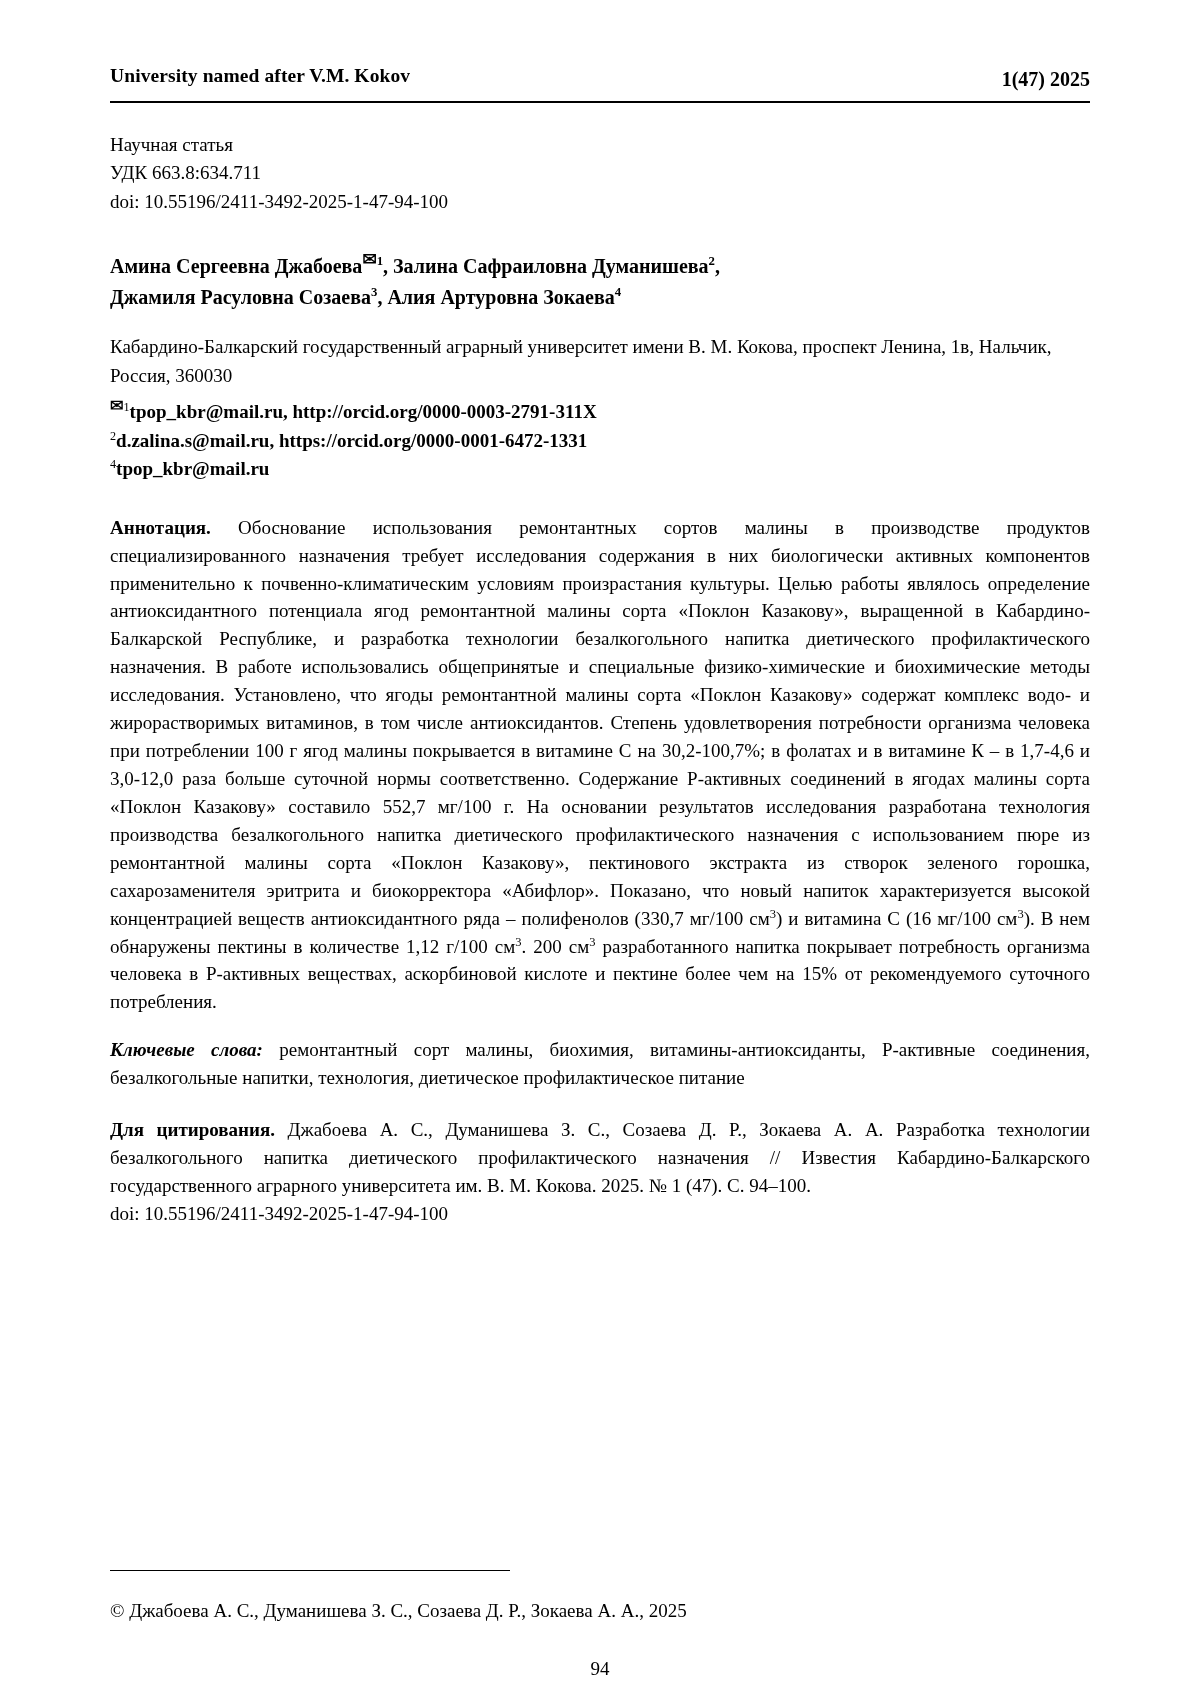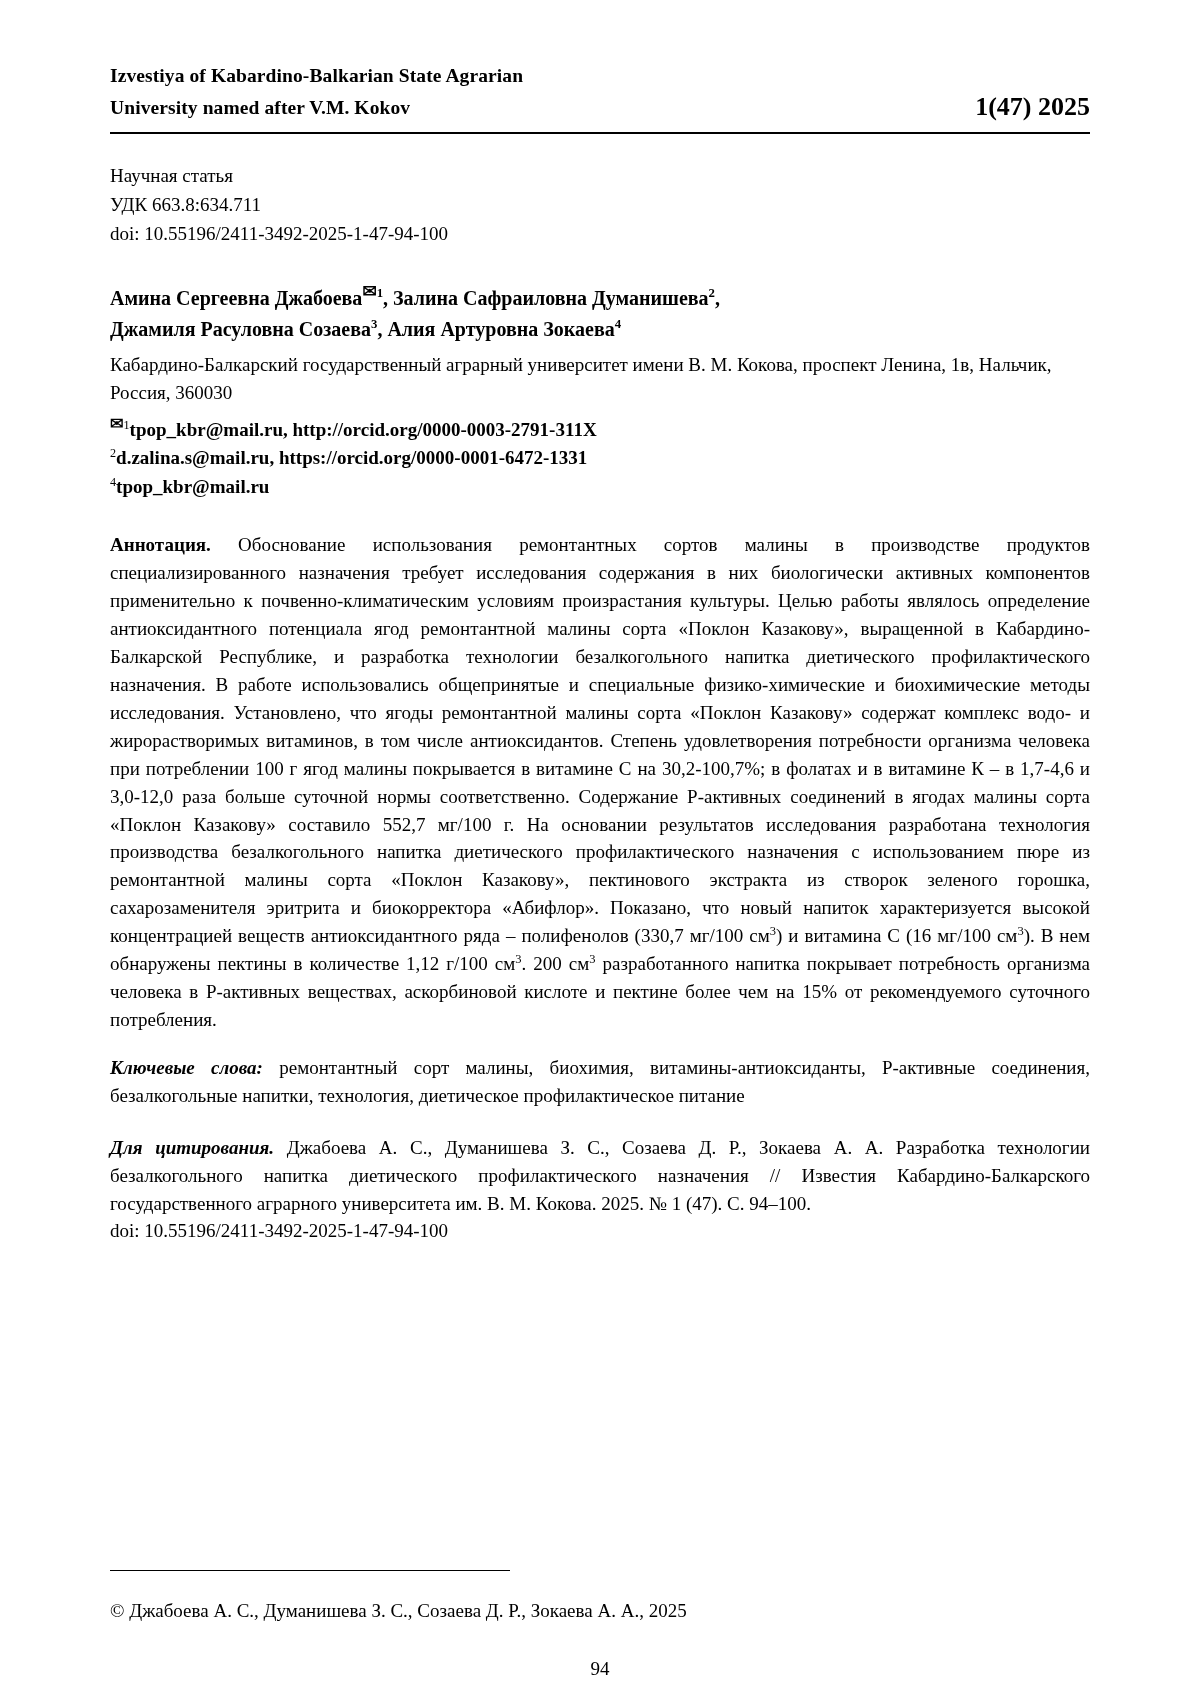--- a/index.html
+++ b/index.html
@@ -30,21 +30,21 @@
     align-items: flex-end;
     justify-content: space-between;
   }
   .runhead-left {
     font-size: 19.5px;
     line-height: 1.62;
     font-weight: bold;
     letter-spacing: 0.1px;
   }
   .runhead-right {
-    font-size: 26px;
+    font-size: 20px;
     font-weight: bold;
     padding-bottom: 1px;
     white-space: nowrap;
   }
   .rule {
     border-bottom: 2.2px solid #000;
     margin-top: 9px;
   }
   
   .meta {
@@ -68,21 +68,21 @@
     font-weight: bold;
     line-height: 1.55;
   }
   .authors sup, .affil sup, .email sup {
     font-size: 0.64em;
     vertical-align: super;
     line-height: 0;
     font-weight: bold;
   }
   .affil {
-    margin-top: 6px;
+    margin-top: 20px;
     font-size: 19px;
     font-weight: normal;
     line-height: 1.5;
   }
   .emails {
     margin-top: 8px;
     font-size: 19px;
     line-height: 1.5;
   }
   .emails .line sup {
@@ -119,21 +119,20 @@
     font-style: italic;
   }
   .citation {
     margin-top: 24px;
     font-size: 19px;
     line-height: 1.47;
     text-align: justify;
   }
   .citation .lead {
     font-weight: bold;
-    font-style: italic;
   }
   sup.sm {
     font-size: 0.66em;
     vertical-align: super;
     line-height: 0;
   }
   
   .footer {
     position: absolute;
     left: 110px;
@@ -159,21 +158,20 @@
   }
 </style>
 </head>
 <body>
 
 <div class="page">
   <div class="content">
 
     <div class="runhead">
       <div class="runhead-left">
-        <div>Izvestiya of Kabardino-Balkarian State Agrarian</div>
         <div>University named after V.M. Kokov</div>
       </div>
       <div class="runhead-right">1(47) 2025</div>
     </div>
     <div class="rule"></div>
 
     <div class="meta">
       <div>Научная статья</div>
       <div>УДК 663.8:634.711</div>
       <div>doi: 10.55196/2411-3492-2025-1-47-94-100</div>

